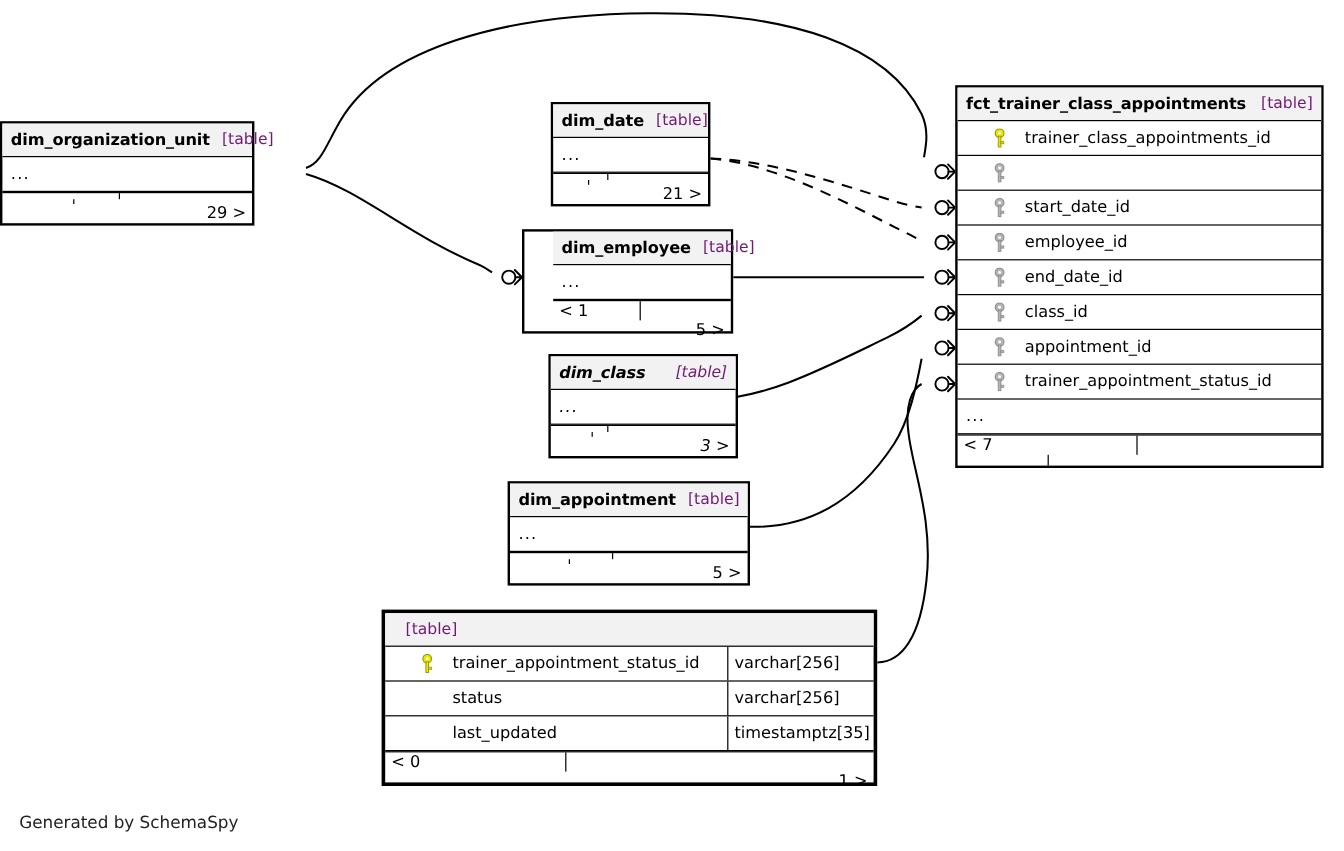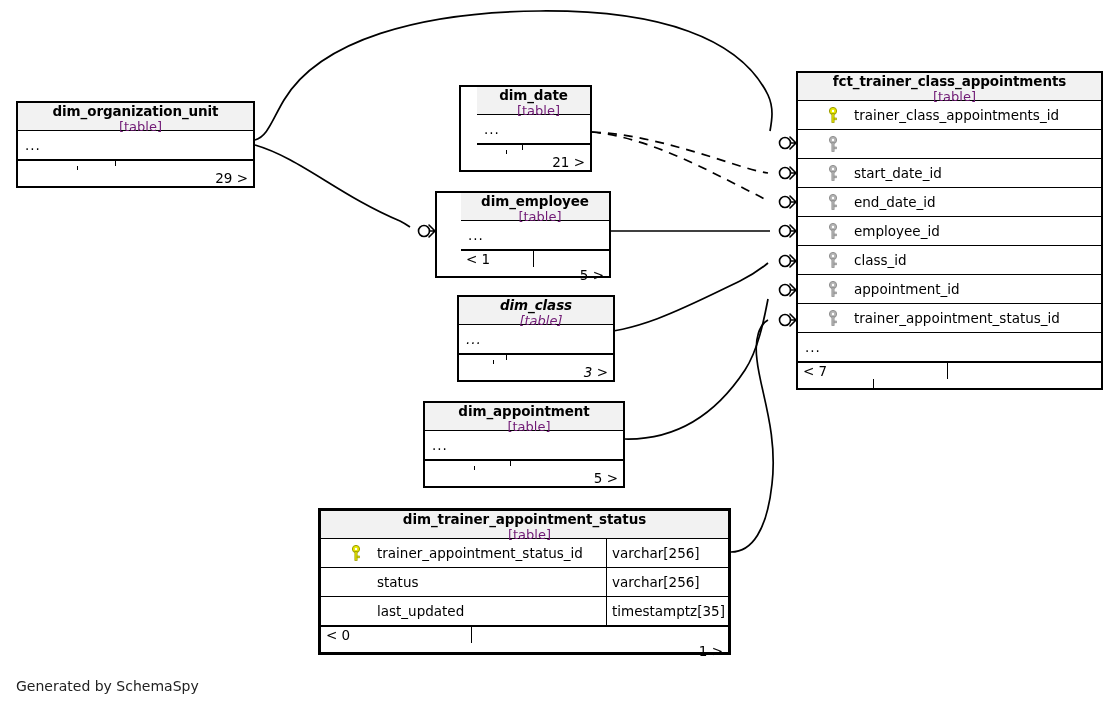--- a/index.html
+++ b/index.html
@@ -46,21 +46,20 @@
   .thead {
     box-sizing: border-box;
     background: #f2f2f2;
     border-bottom: 1px solid #000000;
     height: 28px;
     display: flex;
     align-items: center;
     justify-content: space-between;
     padding: 0 7px;
     white-space: nowrap;
-    flex-direction: column;
   }
   .tname {
     font-weight: bold;
     font-size: 13.5px;
     letter-spacing: -0.1px;
   }
   .ttype {
     color: #701a75;
     font-size: 13px;
     padding-left: 10px;
@@ -256,33 +255,33 @@
 
     <div class="trow">
       <span class="keycell">
         <svg width="12" height="17" viewBox="0 0 12 17">
           <circle cx="6" cy="4" r="3.6" fill="#b4b4b4" stroke="#8f8f8f" stroke-width="1"></circle>
           <circle cx="6" cy="4" r="1.2" fill="#ffffff"></circle>
           <rect x="4.9" y="6.5" width="2.2" height="9" fill="#b4b4b4" stroke="#8f8f8f" stroke-width="0.8"></rect>
           <rect x="7.1" y="11" width="2.4" height="1.8" fill="#b4b4b4" stroke="#8f8f8f" stroke-width="0.7"></rect>
         </svg>
       </span>
+      <span class="colname">employee_id</span>
+    </div>
+
+    <div class="trow">
+      <span class="keycell">
+        <svg width="12" height="17" viewBox="0 0 12 17">
+          <circle cx="6" cy="4" r="3.6" fill="#b4b4b4" stroke="#8f8f8f" stroke-width="1"></circle>
+          <circle cx="6" cy="4" r="1.2" fill="#ffffff"></circle>
+          <rect x="4.9" y="6.5" width="2.2" height="9" fill="#b4b4b4" stroke="#8f8f8f" stroke-width="0.8"></rect>
+          <rect x="7.1" y="11" width="2.4" height="1.8" fill="#b4b4b4" stroke="#8f8f8f" stroke-width="0.7"></rect>
+        </svg>
+      </span>
       <span class="colname">end_date_id</span>
-    </div>
-
-    <div class="trow">
-      <span class="keycell">
-        <svg width="12" height="17" viewBox="0 0 12 17">
-          <circle cx="6" cy="4" r="3.6" fill="#b4b4b4" stroke="#8f8f8f" stroke-width="1"></circle>
-          <circle cx="6" cy="4" r="1.2" fill="#ffffff"></circle>
-          <rect x="4.9" y="6.5" width="2.2" height="9" fill="#b4b4b4" stroke="#8f8f8f" stroke-width="0.8"></rect>
-          <rect x="7.1" y="11" width="2.4" height="1.8" fill="#b4b4b4" stroke="#8f8f8f" stroke-width="0.7"></rect>
-        </svg>
-      </span>
-      <span class="colname">employee_id</span>
     </div>
 
     <div class="trow">
       <span class="keycell">
         <svg width="12" height="17" viewBox="0 0 12 17">
           <circle cx="6" cy="4" r="3.6" fill="#b4b4b4" stroke="#8f8f8f" stroke-width="1"></circle>
           <circle cx="6" cy="4" r="1.2" fill="#ffffff"></circle>
           <rect x="4.9" y="6.5" width="2.2" height="9" fill="#b4b4b4" stroke="#8f8f8f" stroke-width="0.8"></rect>
           <rect x="7.1" y="11" width="2.4" height="1.8" fill="#b4b4b4" stroke="#8f8f8f" stroke-width="0.7"></rect>
         </svg>
@@ -316,34 +315,34 @@
 
     <div class="ellipsis-row">...</div>
 
     <div class="tfoot">
       <div class="fcell left" style="width:150px;">&lt; 7</div>
       <div class="fcell" style="width:76px;"></div>
       <div class="fcell right" style="flex:1;"></div>
     </div>
   </div>
 
-  <div class="tbl" id="tbl-org" style="left:16px; top:101px; width:239px;">
+  <div class="tbl" id="tbl-org" style="left:0; top:101px; width:212px;">
     <div class="thead">
       <span class="tname">dim_organization_unit</span>
       <span class="ttype">[table]</span>
     </div>
     <div class="ellipsis-row">...</div>
     <div class="tfoot">
       <div class="fcell left" style="width:98px;"></div>
       <div class="fcell" style="width:60px;"></div>
       <div class="fcell right" style="flex:1;">29 &gt;</div>
     </div>
   </div>
 
-  <div class="tbl" id="tbl-date" style="left:459px; top:85px; width:133px;padding-left:16px;">
+  <div class="tbl" id="tbl-date" style="left:459px; top:85px; width:133px;">
     <div class="thead">
       <span class="tname">dim_date</span>
       <span class="ttype">[table]</span>
     </div>
     <div class="ellipsis-row">...</div>
     <div class="tfoot">
       <div class="fcell left" style="width:46px;"></div>
       <div class="fcell" style="width:30px;"></div>
       <div class="fcell right" style="flex:1;">21 &gt;</div>
     </div>
@@ -383,21 +382,20 @@
     <div class="ellipsis-row">...</div>
     <div class="tfoot">
       <div class="fcell left" style="width:86px;"></div>
       <div class="fcell" style="width:50px;"></div>
       <div class="fcell right" style="flex:1;">5 &gt;</div>
     </div>
   </div>
 
   <div class="tbl focus" id="tbl-status" style="left:318px; top:508px; width:413px;">
     <div class="thead">
-      <span class="tname">dim_trainer_appointment_status</span>
       <span class="ttype">[table]</span>
     </div>
 
     <div class="trow">
       <span class="keycell">
         <svg width="12" height="17" viewBox="0 0 12 17">
           <circle cx="6" cy="4" r="3.6" fill="#e8e800" stroke="#9a9a00" stroke-width="1"></circle>
           <circle cx="6" cy="4" r="1.2" fill="#ffffff"></circle>
           <rect x="4.9" y="6.5" width="2.2" height="9" fill="#e8e800" stroke="#9a9a00" stroke-width="0.8"></rect>
           <rect x="7.1" y="11" width="2.4" height="1.8" fill="#e8e800" stroke="#9a9a00" stroke-width="0.7"></rect>

